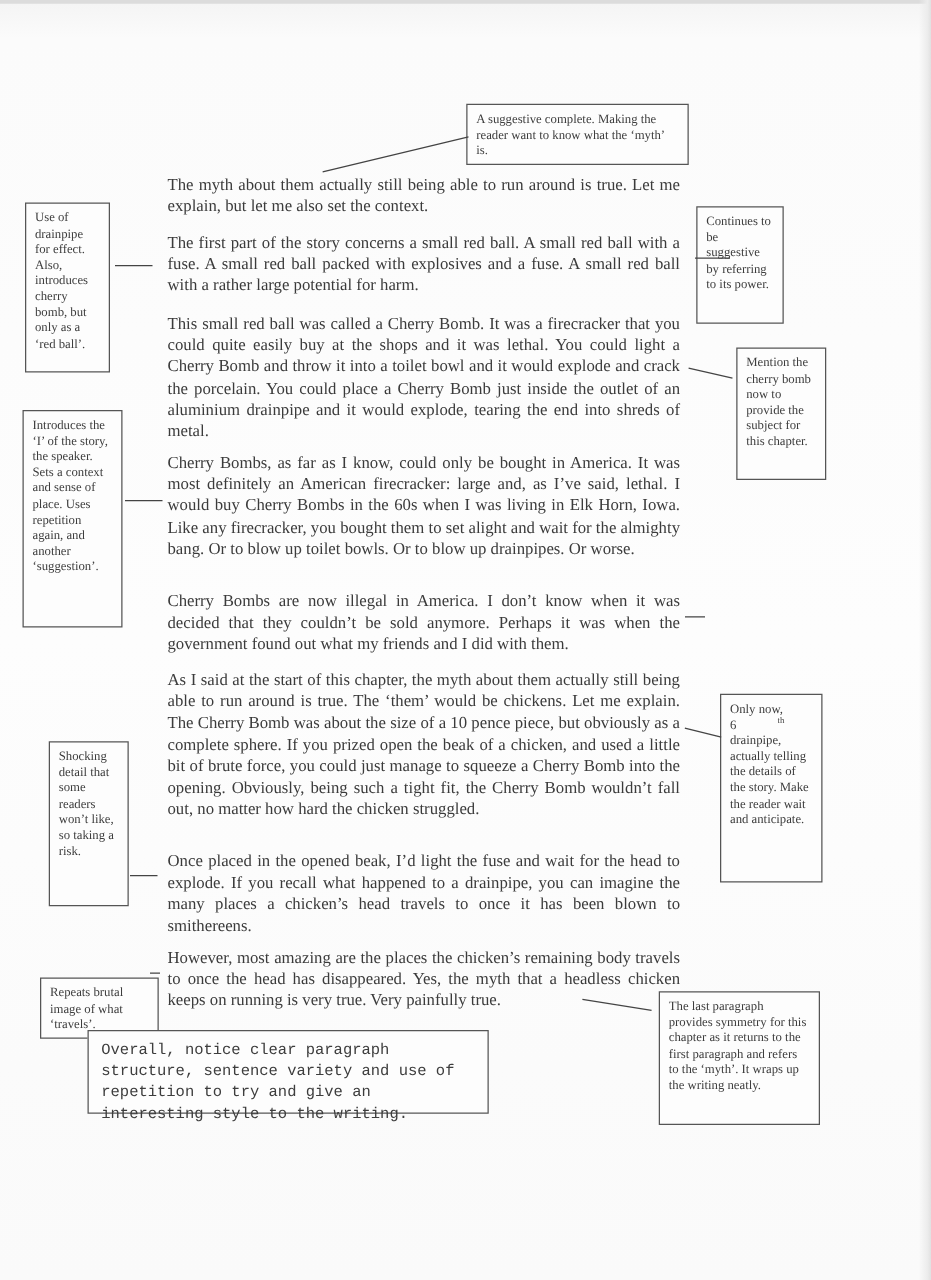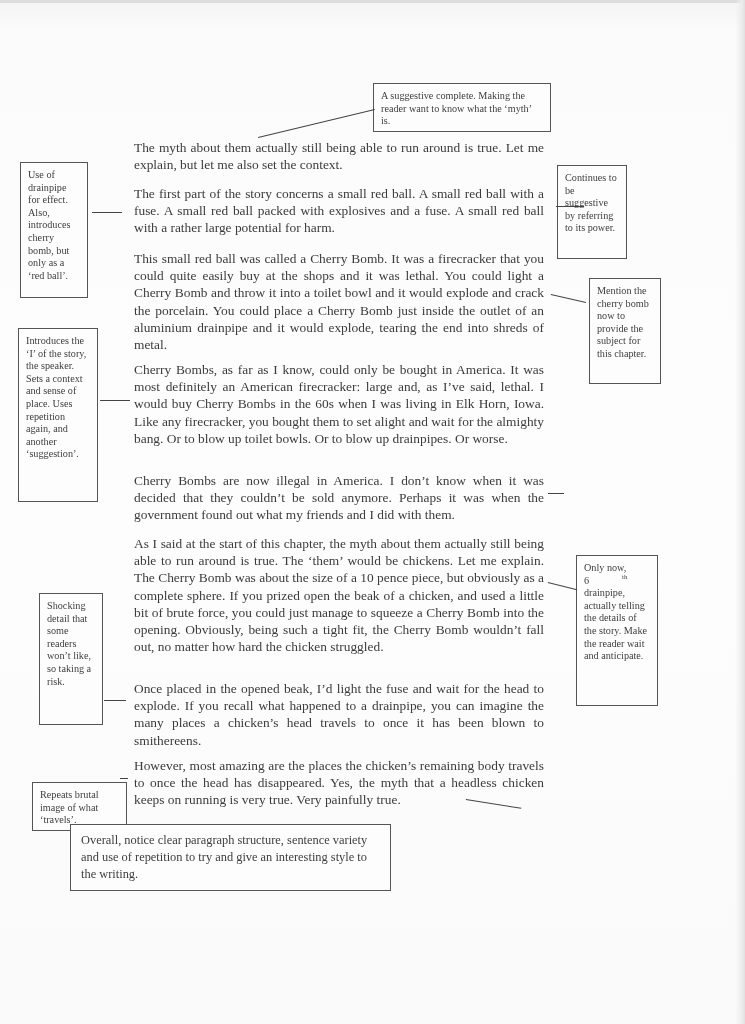--- a/index.html
+++ b/index.html
@@ -51,20 +51,21 @@
       font-size: 10.2px;
       line-height: 12.6px;
       color: #3d3d3d;
       padding: 6px 7px 6px 7px;
       box-sizing: border-box;
     }
     .note.big {
       font-size: 12.4px;
       line-height: 17px;
       padding: 7px 10px;
+      font-family: Liberation Mono, monospace;
     }
     .line {
       position: absolute;
       height: 1px;
       background: #444;
       transform-origin: 0 0;
     }
     sup { font-size: 7px; line-height: 0; margin-left: 33px; }
   </style>
 </head>
@@ -94,20 +95,21 @@
 
 
   <div class="note" style="left:576px; top:555px; width:82px; height:151px;">
     <span>Only now, 6</span><sup>th</sup><span> drainpipe, actually telling the details of the story. Make the reader wait and anticipate.</span>
   </div>
 
   <div class="note" style="left:39px; top:593px; width:64px; height:132px;">Shocking detail that some readers won’t like, so taking a risk.</div>
 
   <div class="note" style="left:32px; top:750px; width:95px; height:49px;margin-top:32px;">Repeats brutal image of what ‘travels’.</div>
 
+  <div class="note" style="left:527px; top:793px; width:129px; height:107px;">The last paragraph provides symmetry for this chapter as it returns to the first paragraph and refers to the ‘myth’. It wraps up the writing neatly.</div>
 
   <div class="note big" style="left:70px; top:824px; width:321px; height:67px;">Overall, notice clear paragraph structure, sentence variety and use of repetition to try and give an interesting style to the writing.</div>
 
   <div class="line" style="left:258px; top:137px; width:120px; transform:rotate(-13.5deg);"></div>
   <div class="line" style="left:92px; top:212px; width:30px;"></div>
   <div class="line" style="left:556px; top:206px; width:28px;"></div>
   <div class="line" style="left:551px; top:294px; width:36px; transform:rotate(13deg);"></div>
   <div class="line" style="left:100px; top:400px; width:30px;"></div>
   <div class="line" style="left:548px; top:493px; width:16px;"></div>
   <div class="line" style="left:548px; top:582px; width:30px; transform:rotate(14deg);"></div>

